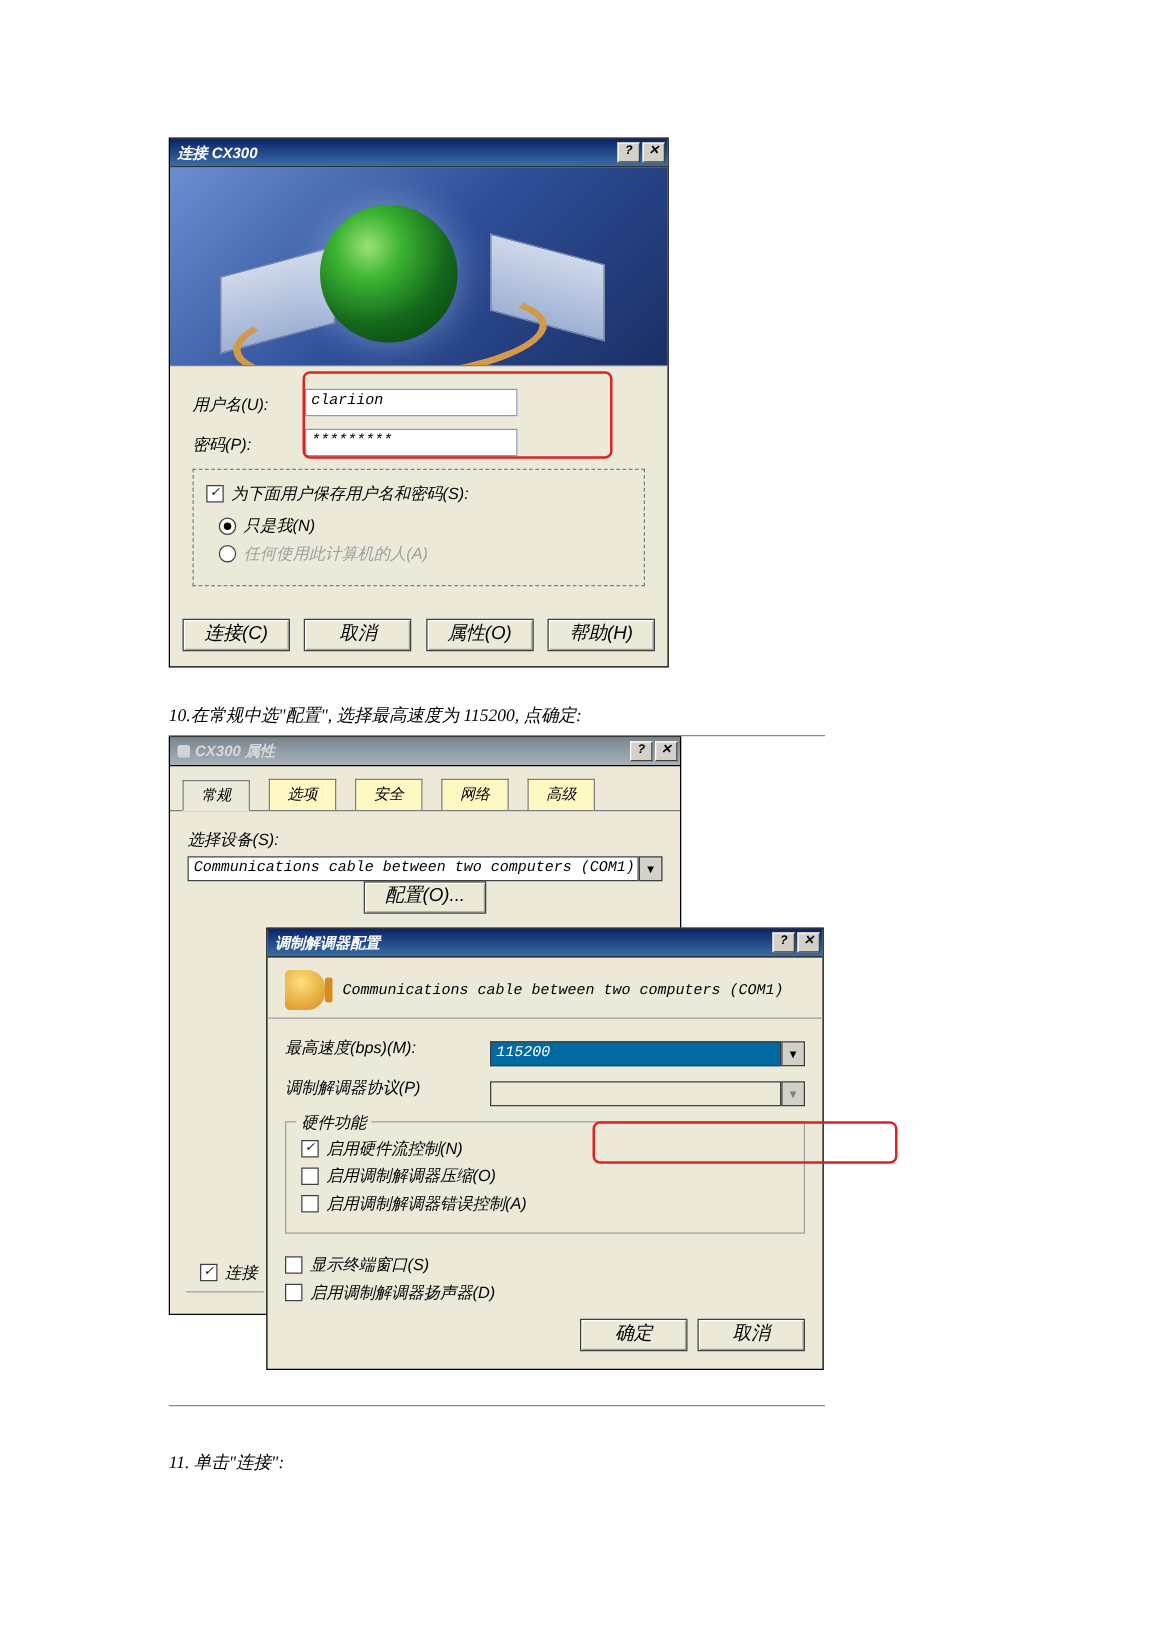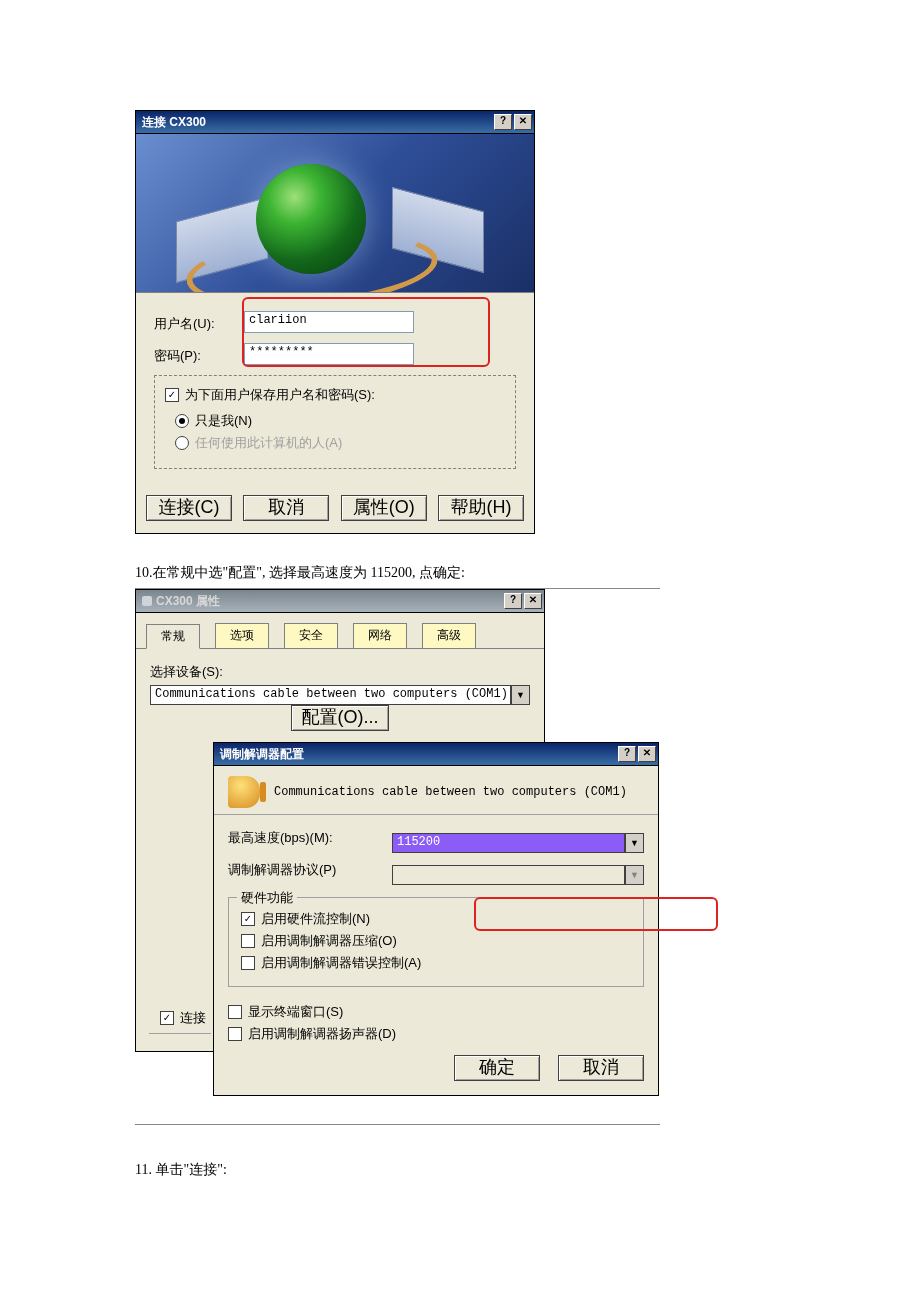--- a/index.html
+++ b/index.html
@@ -5,20 +5,21 @@
   body {
     margin: 0;
     background: #fff;
     font-family: "SimSun", "宋体", Tahoma, sans-serif;
     font-size: 13px;
     color: #000;
     width: 920px;
   }
   .page {
     padding: 110px 135px 40px 135px;
+    font-style: italic;
   }
   
   .dialog {
     border: 1px solid #000;
     background: #ece9d8;
     width: 398px;
     position: relative;
   }
   .titlebar {
     height: 22px;
@@ -137,21 +138,21 @@
   .btnrow {
     display: flex;
     justify-content: space-between;
     padding: 0 10px 12px 10px;
   }
   .winbtn {
     width: 84px; height: 24px;
     background: #ece9d8;
     border: 1px solid #404040;
     box-shadow: inset 1px 1px #fff, inset -1px -1px #a0a0a0;
-    font-size: 18px;
+    font-size: 15px;
     text-align: center;
     line-height: 22px;
   }
 
   
   .caption {
     margin: 30px 0 6px 0;
     font-family: "Times New Roman", "SimSun", serif;
     font-size: 14px;
     color: #000;
@@ -246,35 +247,35 @@
     position:absolute; right:-6px; top:6px; width:6px; height:20px; background:#d68c1f; border-radius:2px;
   }
   .field-row {
     display: flex; padding: 4px 14px;
   }
   .field-row label { width: 164px; }
   .dropdown.sel {
     flex: 1;
   }
   .dropdown.sel .val.selected {
-    background: #8b5cf6; color: #fff;
+    background: #0369a1; color: #fff;
   }
   .dropdown.sel.disabled .val { background:#ece9d8; color:#808080; }
   .dropdown.sel.disabled .arrow { color:#808080; }
   .group {
     margin: 8px 14px;
     border: 1px solid #a0a0a0;
     padding: 8px 16px 10px 12px;
     position: relative;
   }
   .group .legend {
     position: absolute; top: -9px; left: 8px; background:#ece9d8; padding: 0 4px;
   }
   .btnrow2 {
-    display: flex; justify-content: flex-end; gap: 18px;
+    display: flex; justify-content: flex-end; gap: 8px;
     padding: 8px 14px 14px 14px;
   }
 
   
   .connect-check {
     position: absolute;
     left: 25px; top: 420px;
     display:flex; align-items:center; gap:6px;
   }
   .hr-stub {

